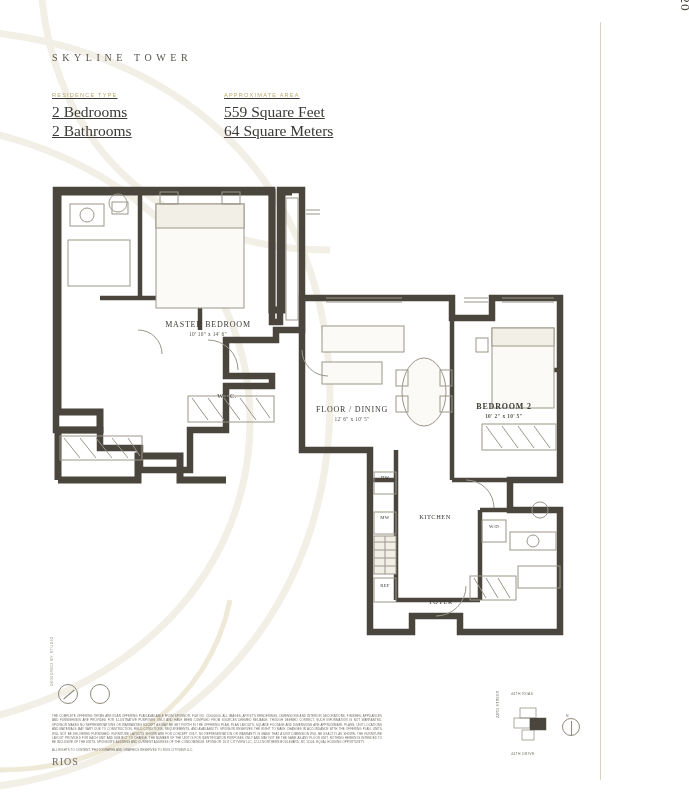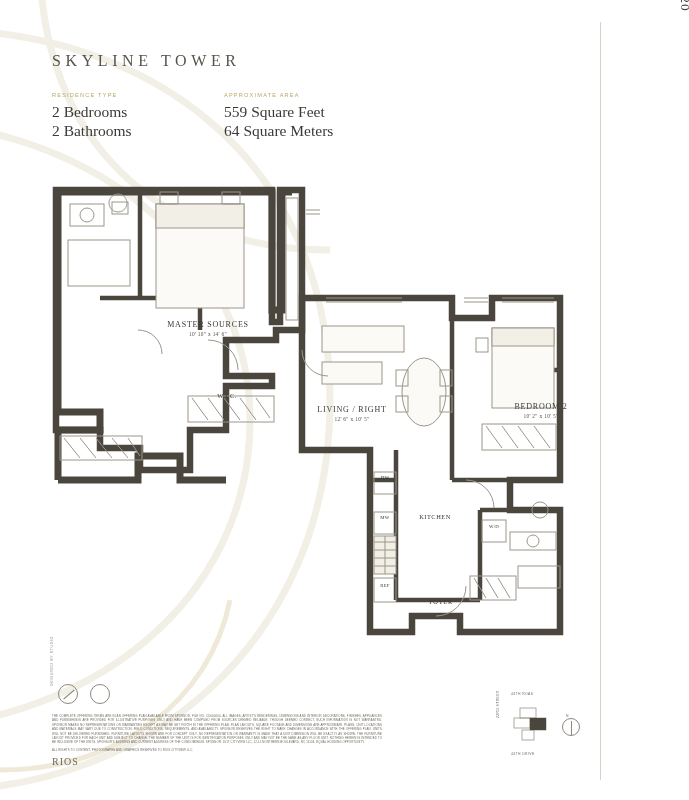--- a/index.html
+++ b/index.html
@@ -38,26 +38,26 @@
     color: #4a463f;
     white-space: nowrap;
     z-index: 3;
   }
 
   
   .brand {
     position: absolute;
     left: 52px; top: 52px;
     font-family: "Liberation Serif", serif;
-    font-size: 16px;
+    font-size: 10px;
     letter-spacing: 4.6px;
     color: #58544c;
     z-index: 3;
   }
-  .meta { position: absolute; top: 92px; z-index: 3; }
+  .meta { position: absolute; top: 92px; z-index: 3; text-decoration: underline; }
   .meta.left { left: 52px; }
   .meta.right { left: 224px; }
   .meta .label {
     font-family: "Liberation Sans", sans-serif;
     font-size: 5.6px;
     letter-spacing: 1.2px;
     color: #b9a96a;
     text-transform: uppercase;
     margin-bottom: 4px;
   }
@@ -321,30 +321,30 @@
           <path d="M462 118 H514 M462 122 H514"></path>
           <path d="M266 30 H280 M266 34 H280"></path>
         </g>
 
         <rect x="246" y="18" width="12" height="122"></rect>
       </g>
     </g>
   </svg>
 
   <div class="rlabel" style="left:108px; top:140px; width:120px;">
-    <div class="name">MASTER SOURCES</div>
+    <div class="name">MASTER BEDROOM</div>
     <div class="dim">10' 10" x 14' 6"</div>
   </div>
 
   <div class="rlabel" style="left:262px; top:225px; width:100px;">
-    <div class="name">LIVING / RIGHT</div>
+    <div class="name">FLOOR / DINING</div>
     <div class="dim">12' 6" x 10' 5"</div>
   </div>
 
-  <div class="rlabel" style="left:453px; top:222px; width:96px;">
+  <div class="rlabel" style="left:416px; top:222px; width:96px;font-weight:bold;">
     <div class="name">BEDROOM 2</div>
     <div class="dim">10' 2" x 10' 5"</div>
   </div>
 
   <div class="rlabel small" style="left:152px; top:212px; width:70px;">
     <div class="name">W.I.C.</div>
   </div>
 
   <div class="rlabel small" style="left:362px; top:333px; width:66px;">
     <div class="name">KITCHEN</div>

